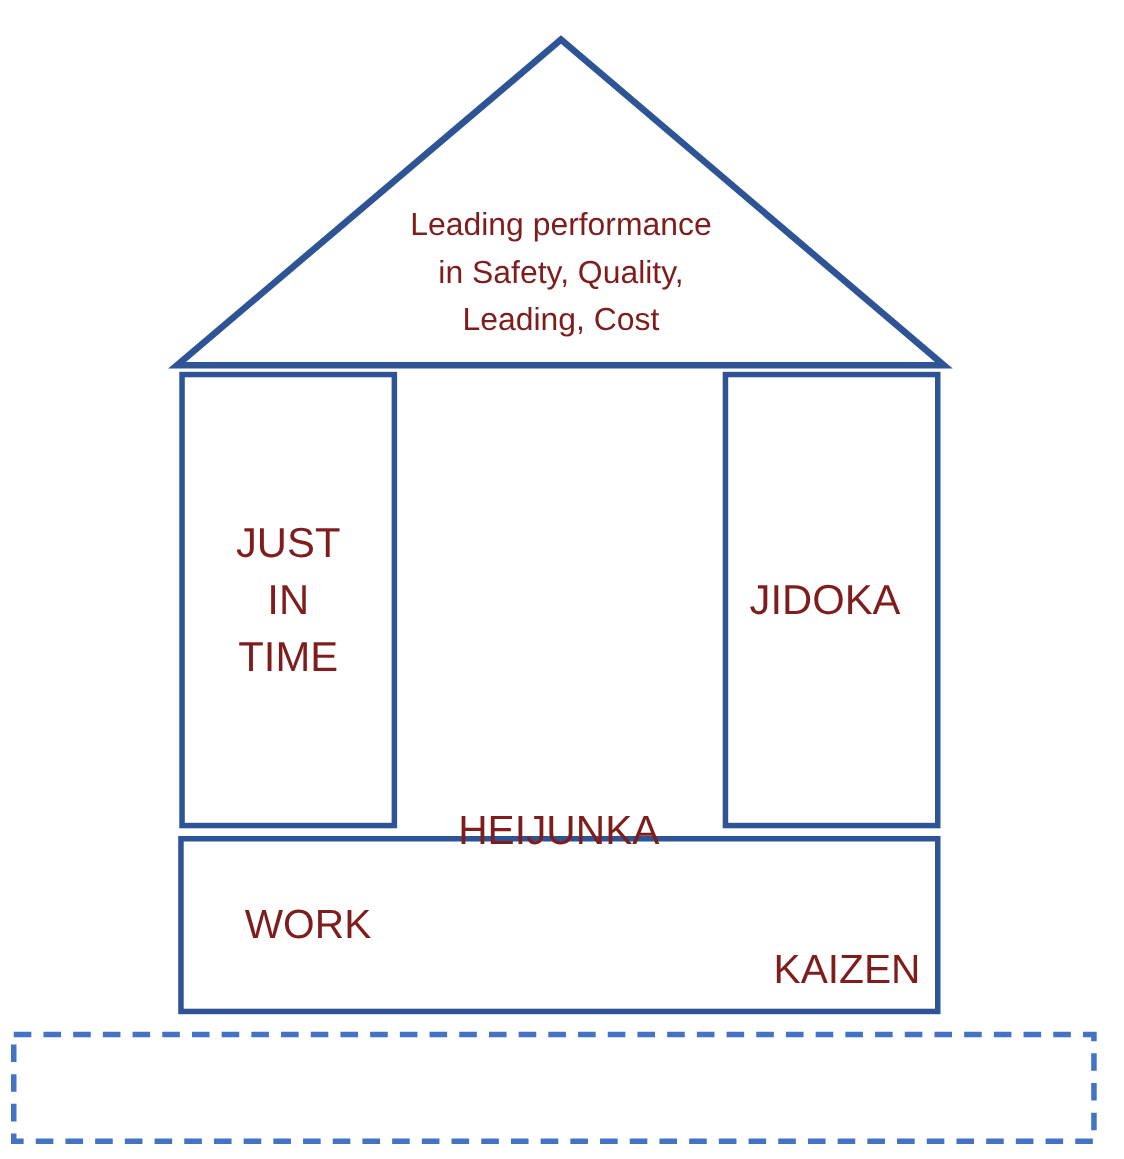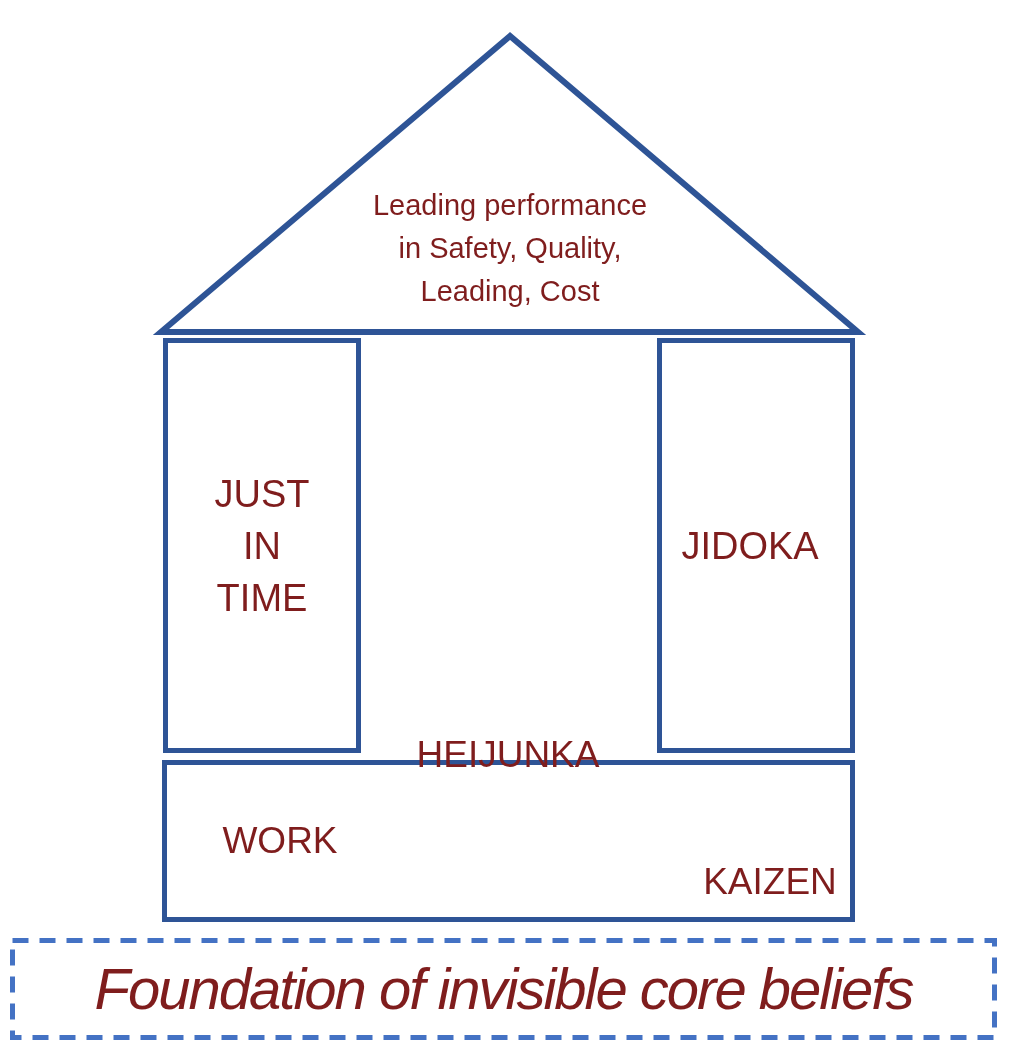--- a/index.html
+++ b/index.html
@@ -127,15 +127,14 @@
   </div>
 
   <div class="txt heijunka-text">HEIJUNKA</div>
 
   <div class="txt standard-work-text">
     <span class="line">WORK</span>
   </div>
 
   <div class="txt kaizen-text">KAIZEN</div>
 
-  <div class="txt foundation-text">Foundation of invisible core beliefs</div>
 
 </div>
 
 </body></html>

